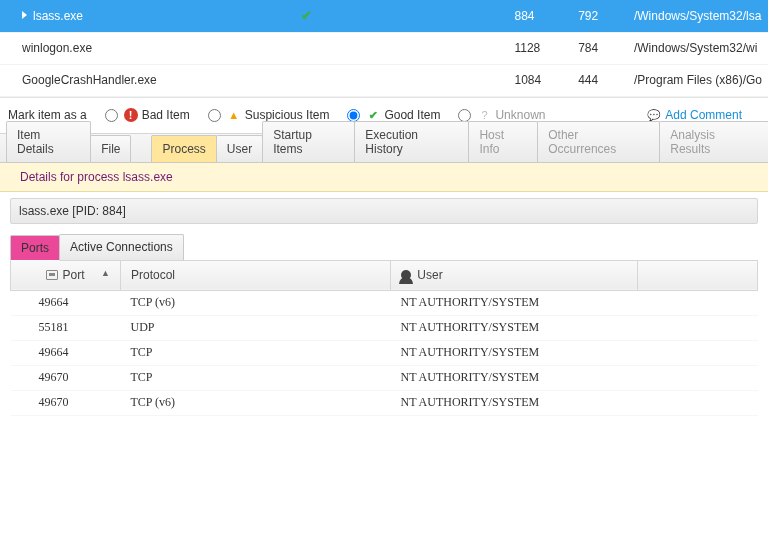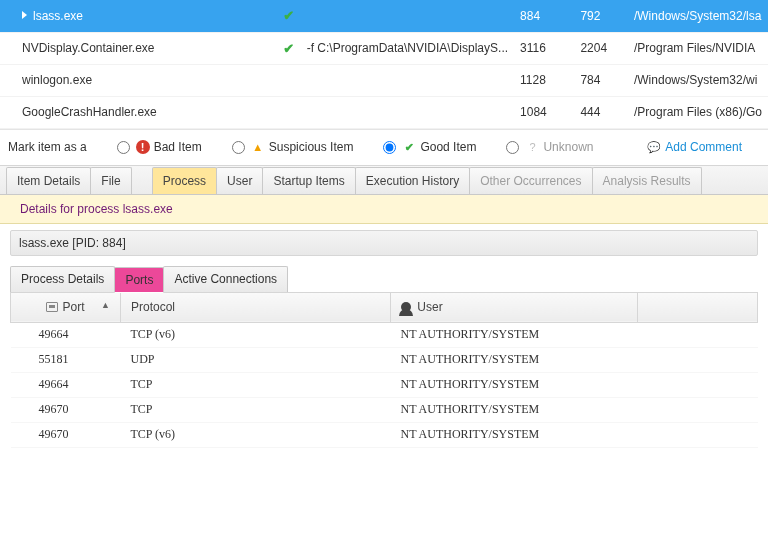--- a/index.html
+++ b/index.html
@@ -12,21 +12,21 @@
 .col-name { width: 296px; padding-left: 22px !important; }
 .col-chk  { width: 24px; text-align: center; }
 .col-args { width: 192px; overflow: hidden; text-overflow: ellipsis; }
 .col-pid  { width: 64px; }
 .col-ppid { width: 56px; }
 .col-path { }
 .tri { display:inline-block; width:0; height:0; border-top:4px solid transparent; border-bottom:4px solid transparent; border-left:5px solid #fff; margin-right:6px; vertical-align:1px;}
 .check { color:#3cb043; font-weight:bold; font-size:13px; }
 
 
-.markbar { display:flex; align-items:center; gap:30px; padding:8px 8px; border-top:1px solid #e4e4e4; height:36px;}
+.markbar { display:flex; align-items:center; gap:18px; padding:8px 8px; border-top:1px solid #e4e4e4; height:36px;}
 .markbar label { display:flex; align-items:center; gap:4px; cursor:pointer;}
 .markbar input[type=radio]{margin-right:2px;}
 .unknown { color:#9a9a9a; }
 .addc { color:#1a8fd8; display:flex; align-items:center; gap:4px; margin-left:auto; margin-right:18px;}
 .ic { width:14px; height:14px; display:inline-flex; align-items:center; justify-content:center; font-size:11px;}
 .ic-bad { background:#d63a2e; color:#fff; border-radius:50%; font-weight:bold;}
 .ic-sus { color:#f2a100; }
 .ic-good{ color:#3cb043; font-weight:bold;}
 .ic-unk { color:#bdbdbd;}
 .ic-comment{ color:#1a8fd8;}
@@ -71,28 +71,20 @@
   <tbody id="proc-body">
       <tr class="sel">
         <td class="col-name"><span class="tri"></span>lsass.exe</td>
         <td class="col-chk"><span class="check">✔</span></td>
         <td class="col-args"></td>
         <td class="col-pid">884</td>
         <td class="col-ppid">792</td>
         <td class="col-path">/Windows/System32/lsa</td>
       </tr>
       <tr>
-        <td class="col-name">NVDisplay.Container.exe</td>
-        <td class="col-chk"><span class="check">✔</span></td>
-        <td class="col-args">-f C:\ProgramData\NVIDIA\DisplayS...</td>
-        <td class="col-pid">3116</td>
-        <td class="col-ppid">2204</td>
-        <td class="col-path">/Program Files/NVIDIA</td>
-      </tr>
-      <tr>
         <td class="col-name">winlogon.exe</td>
         <td class="col-chk"></td>
         <td class="col-args"></td>
         <td class="col-pid">1128</td>
         <td class="col-ppid">784</td>
         <td class="col-path">/Windows/System32/wi</td>
       </tr>
       <tr>
         <td class="col-name">GoogleCrashHandler.exe</td>
         <td class="col-chk"></td>
@@ -132,31 +124,31 @@
     </span>
 </div>
 
 <div class="dtabs" id="dtabs">
     <div class="dtab">Item Details</div>
     <div class="dtab">File</div>
     <div class="dtab active">Process</div>
     <div class="dtab">User</div>
     <div class="dtab">Startup Items</div>
     <div class="dtab">Execution History</div>
+    <div class="dtab dis">Host Info</div>
     <div class="dtab dis">Other Occurrences</div>
     <div class="dtab dis">Analysis Results</div>
   </div>
 
 <div class="strip">Details for process lsass.exe</div>
 
 <div class="crumb">lsass.exe  [PID: 884]</div>
 
 <div class="inner">
   <div class="itabs" id="itabs">
-      <div class="itab">Process Details</div>
       <div class="itab active">Ports</div>
       <div class="itab">Active Connections</div>
     </div>
   <table class="ptable">
     <thead>
         <tr>
       <th class="c-port"><span class="plug"></span><span>Port</span><span class="sort">▲</span></th>
       <th class="c-proto">Protocol</th>
       <th class="c-user"><span class="uicon"></span> <span>User</span></th>
       <th style="width:120px"></th>

